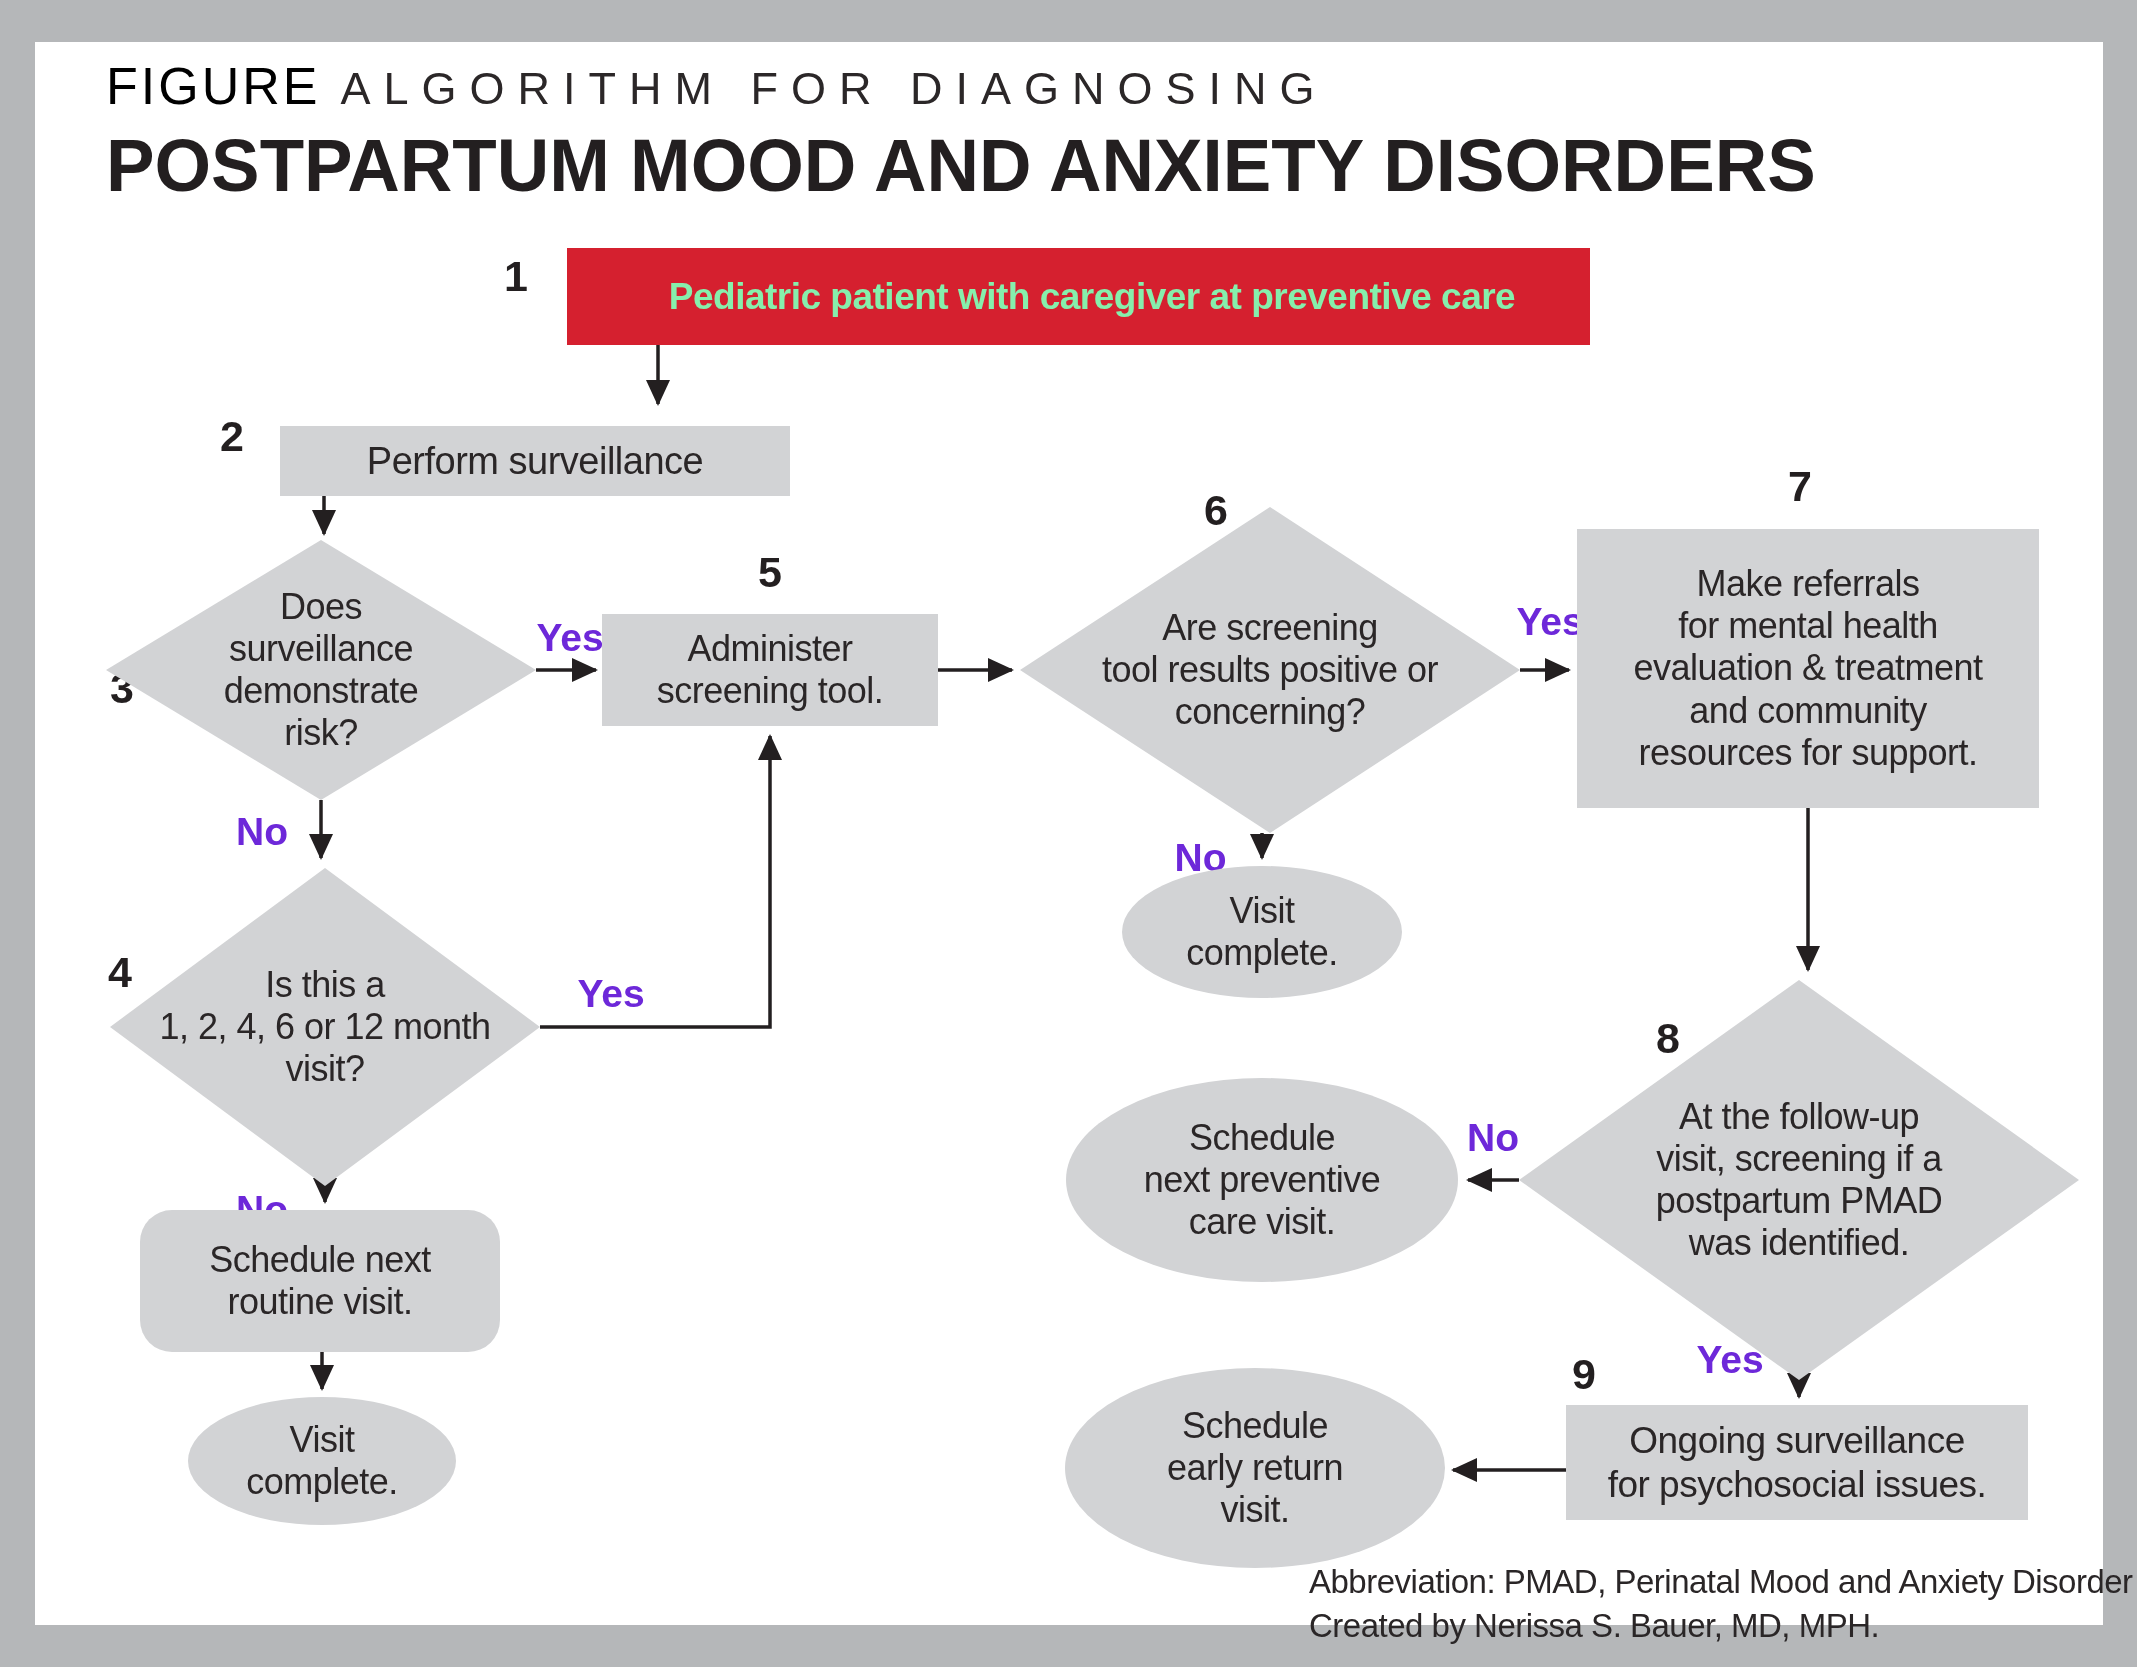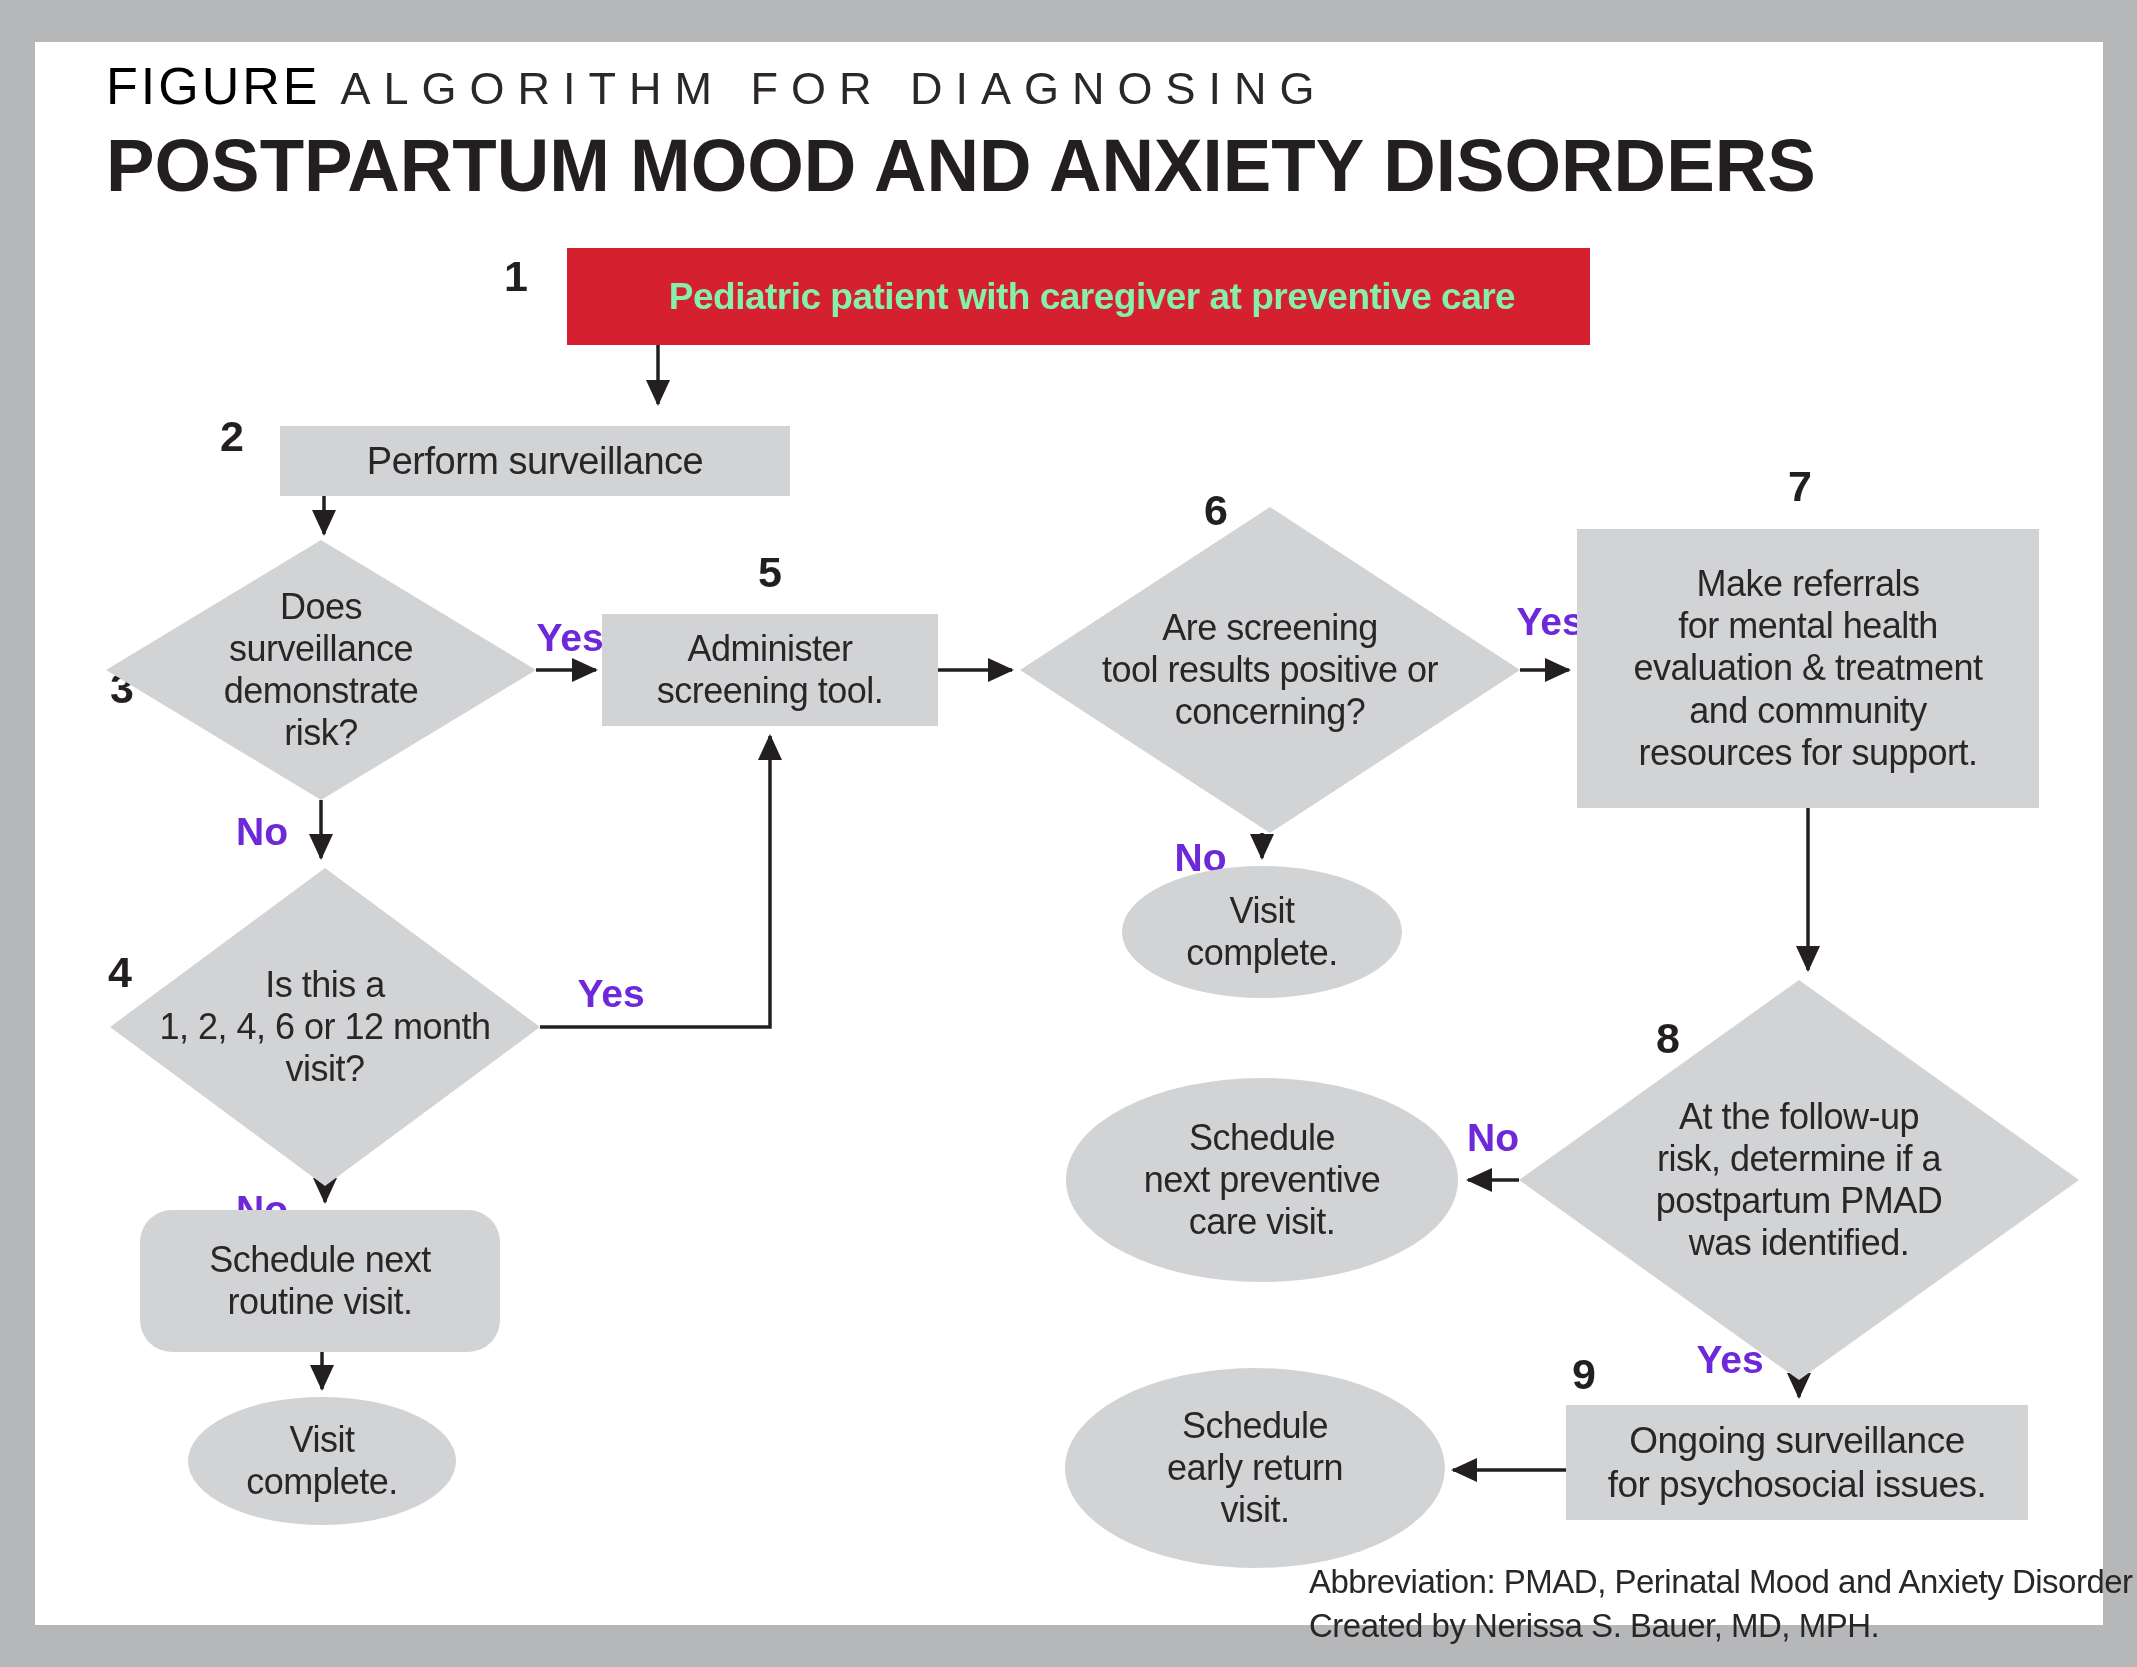--- a/index.html
+++ b/index.html
@@ -101,21 +101,21 @@
 
   <div class="num" style="left:1772px; top:462px; width:56px;">7</div>
   <div class="box gray" style="left:1577px; top:529px; width:462px; height:279px;">Make referrals
 for mental health
 evaluation &amp; treatment
 and community
 resources for support.</div>
 
   <div class="num" style="left:1640px; top:1014px; width:56px;">8</div>
   <div class="diamond gray" style="left:1519px; top:980px; width:560px; height:400px;">At the follow-up
-risk, determine if a
+visit, screening if a
 postpartum PMAD
 was identified.</div>
   <div class="edge-label" style="left:1448px; top:1116px; width:90px;">No</div>
   <div class="edge-label" style="left:1680px; top:1338px; width:100px;">Yes</div>
   <div class="ellipse gray" style="left:1066px; top:1078px; width:392px; height:204px;">Schedule
 next preventive
 care visit.</div>
 
   <div class="num" style="left:1556px; top:1350px; width:56px;">9</div>
   <div class="box gray" style="left:1566px; top:1405px; width:462px; height:115px; font-size:37px;">Ongoing surveillance

